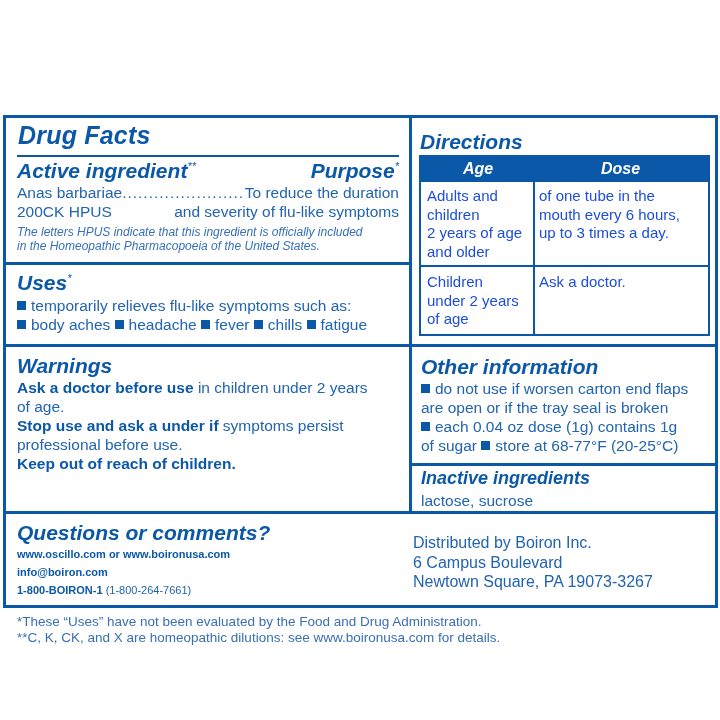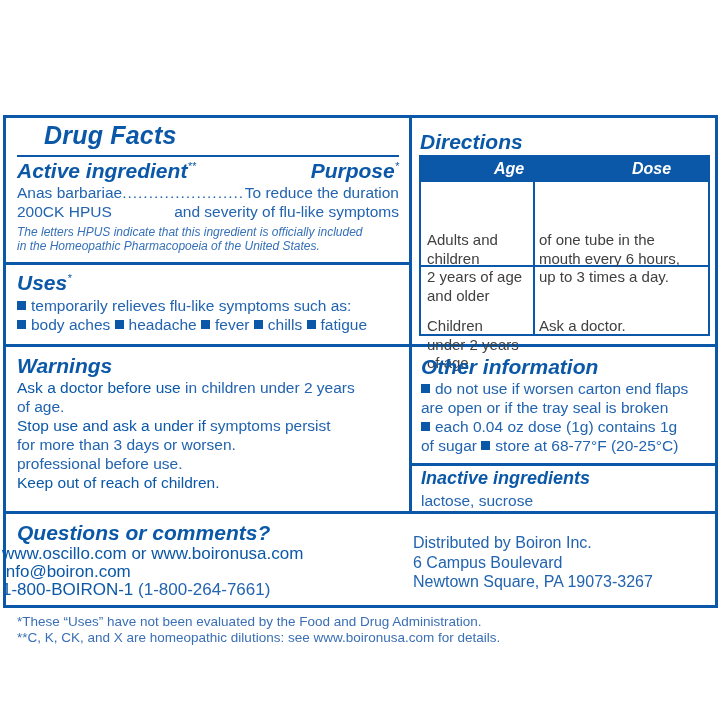--- a/index.html
+++ b/index.html
@@ -6,44 +6,44 @@
   html, body { width: 720px; height: 720px; background: #ffffff; overflow: hidden; }
   body { position: relative; font-family: "Liberation Sans", sans-serif; color: #1e5fa8; }
   .abs { position: absolute; }
   .frame { left: 3px; top: 115px; width: 715px; height: 493px; border: 3px solid #0b58a8; }
   .vline { background: #0b58a8; }
   .hline { background: #0b58a8; }
 
   .h1 { font-weight: bold; font-style: italic; color: #0b58a8; font-size: 25px; letter-spacing: 0.2px; }
   .h2 { font-weight: bold; font-style: italic; color: #0b58a8; font-size: 20px; }
   .txt { font-size: 15.5px; line-height: 19px; color: #2264b0; }
-  .bold { font-weight: normal; color: #0b58a8; }
+  .bold { font-weight: bold; color: #0b58a8; }
   .small-it { font-style: italic; font-size: 12px; line-height: 14px; color: #3570b8; }
   .bullet { display: inline-block; width: 9px; height: 9px; background: #0b58a8; margin-right: 5px; vertical-align: 1px; }
   sup { font-size: 11px; font-weight: normal; vertical-align: 8px; }
 
   
   .dtable { left: 419px; top: 155px; width: 291px; height: 181px; border: 2px solid #0b58a8; }
   .dhead { position: absolute; left: 0; top: 0; width: 100%; height: 25px; background: #0b58a8; }
-  .dhead span { position: absolute; top: 3px; color: #ffffff; font-weight: bold; font-style: italic; font-size: 16px; margin-left: 31px; }
-  .dcell { position: absolute; font-size: 15px; line-height: 18.5px; color: #404040; margin-top: 44px; }
+  .dhead span { position: absolute; top: 3px; color: #ffffff; font-weight: bold; font-style: italic; font-size: 16px; }
+  .dcell { position: absolute; font-size: 15px; line-height: 18.5px; color: #1d4ed8; }
 
   .foot { font-size: 13.5px; line-height: 16px; color: #3a6fb5; }
 </style>
 </head>
 <body>
 
 <div class="abs frame"></div>
 <div class="abs vline" style="left:409px; top:116px; width:3px; height:397px;"></div>
 <div class="abs hline" style="left:4px; top:262px; width:406px; height:3px;"></div>
 <div class="abs hline" style="left:4px; top:344px; width:713px; height:3px;"></div>
 <div class="abs hline" style="left:410px; top:463px; width:307px; height:3px;"></div>
 <div class="abs hline" style="left:4px; top:511px; width:713px; height:3px;"></div>
 
-<div class="abs h1" style="left:18px; top:121px;margin-left:26px;">Drug Facts</div>
+<div class="abs h1" style="left:18px; top:121px;">Drug Facts</div>
 <div class="abs hline" style="left:17px; top:155px; width:382px; height:2px;"></div>
 
 <div class="abs h2" style="left:17px; top:159px; font-size:21px;">
   <span>Active ingredient</span><sup>**</sup>
 </div>
 <div class="abs h2" style="right:321px; top:159px; font-size:21px;">
   <span>Purpose</span><sup>*</sup>
 </div>
 <div class="abs txt" style="left:17px; top:183px; width:382px;">
   <div style="display:flex; white-space:nowrap;">
@@ -73,21 +73,20 @@
     <span class="bullet"></span><span>chills</span>
     <span class="bullet"></span><span>fatigue</span>
   </div>
 </div>
 
 <div class="abs h2" style="left:17px; top:354px; font-size:21px;">Warnings</div>
 <div class="abs txt" style="left:17px; top:378px; white-space:nowrap; line-height:19px;">
   <div><span class="bold">Ask a doctor before use</span><span> in children under 2 years</span></div>
   <div>of age.</div>
   <div><span class="bold">Stop use and ask a under if</span><span> symptoms persist</span></div>
-  <div>for more than 3 days or worsen.</div>
   <div>professional before use.</div>
   <div class="bold">Keep out of reach of children.</div>
 </div>
 
 <div class="abs h2" style="left:420px; top:130px; font-size:21px;">Directions</div>
 <div class="abs dtable">
   <div class="dhead">
     <span style="left:42px;">Age</span>
     <span style="left:180px;">Dose</span>
   </div>
@@ -121,21 +120,21 @@
   <div><span class="bullet"></span><span>do not use if worsen carton end flaps</span></div>
   <div>are open or if the tray seal is broken</div>
   <div><span class="bullet"></span><span>each 0.04 oz dose (1g) contains 1g</span></div>
   <div><span>of sugar</span> <span class="bullet"></span><span>store at 68-77°F (20-25°C)</span></div>
 </div>
 
 <div class="abs h2" style="left:421px; top:468px; font-size:18px;">Inactive ingredients</div>
 <div class="abs txt" style="left:421px; top:491px;">lactose, sucrose</div>
 
 <div class="abs h2" style="left:17px; top:521px; font-size:21px;">Questions or comments?</div>
-<div class="abs" style="left:2px; top:545px; font-size:17px; line-height:18px; white-space:nowrap;">
+<div class="abs" style="left:17px; top:545px; font-size:11px; line-height:18px; white-space:nowrap;">
   <div class="bold">www.oscillo.com or www.boironusa.com</div>
   <div class="bold">info@boiron.com</div>
   <div><span class="bold">1-800-BOIRON-1</span><span style="color:#2264b0;"> (1-800-264-7661)</span></div>
 </div>
 
 <div class="abs txt" style="left:413px; top:533px; font-size:16px; line-height:19.5px;">
   <div>Distributed by Boiron Inc.</div>
   <div>6 Campus Boulevard</div>
   <div>Newtown Square, PA 19073-3267</div>
 </div>

